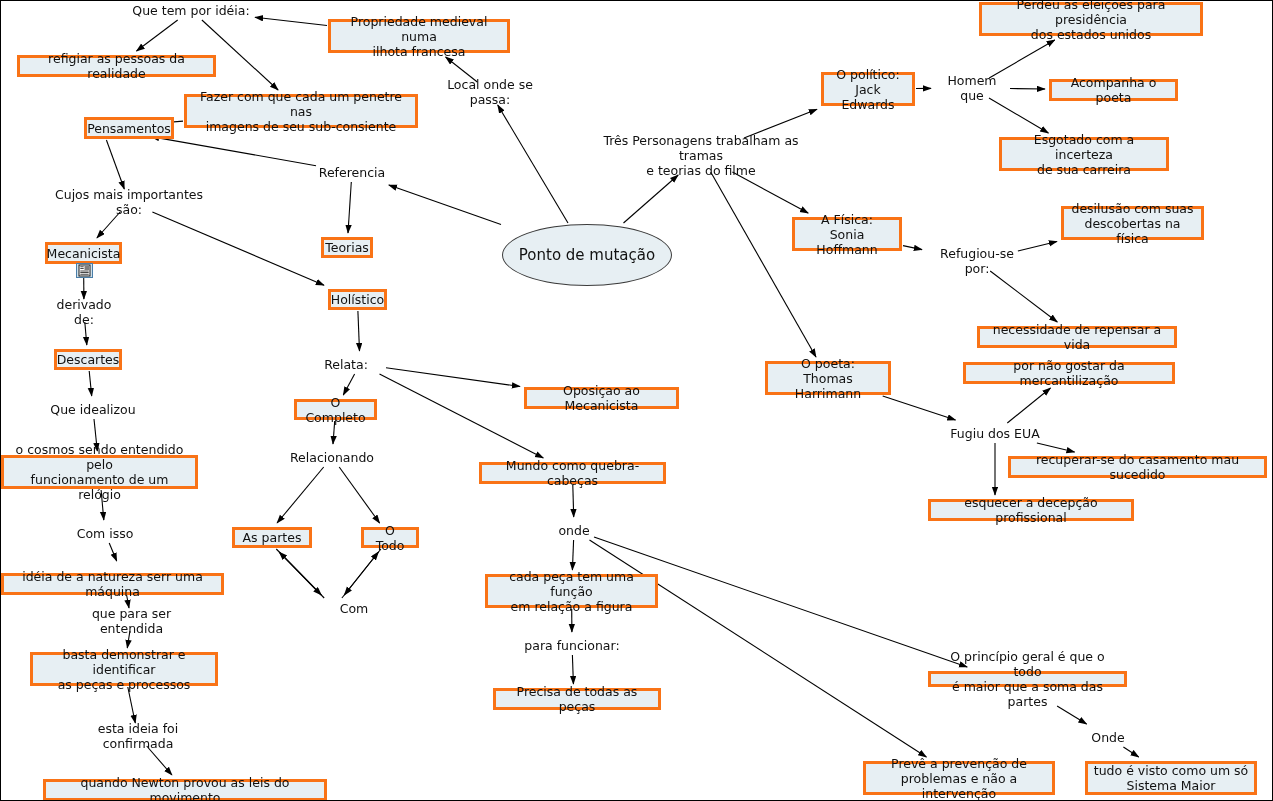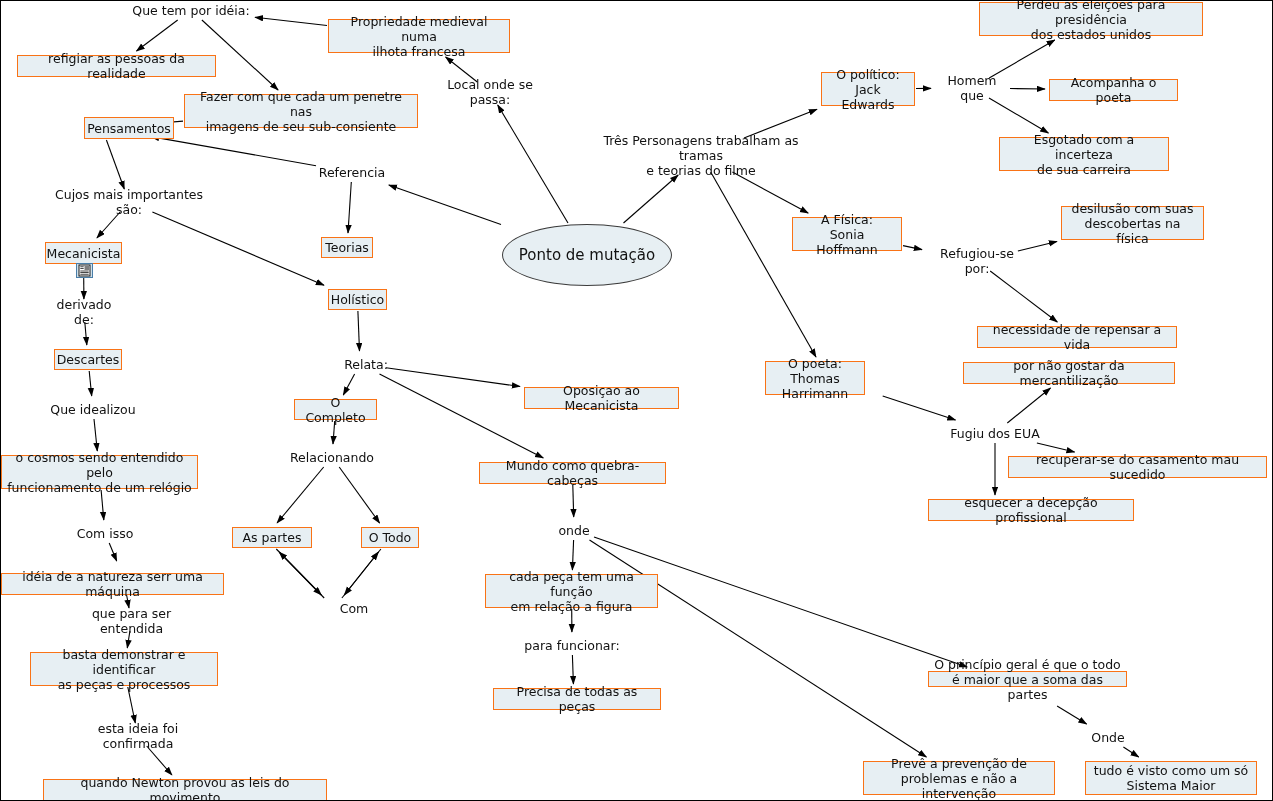--- a/index.html
+++ b/index.html
@@ -18,21 +18,21 @@
     box-sizing:border-box;
     text-align:center;
     font-size:12.5px;
     line-height:15px;
     color:#111;
     white-space:pre-line;
     display:flex;align-items:center;justify-content:center;
   }
   .box{
     background:#e7eff3;
-    border:1px solid #f97316;
+    border:3px solid #f97316;
     padding:2px 5px;
   }
   .plain{
     background:transparent;
     border:0;
     padding:0;
   }
   .oval{
     background:#e7eff3;
     border:1px solid #3b3b3b;
@@ -153,24 +153,24 @@
       <div class="node oval" style="left: 501px; top: 223px; width: 170px; height: 62px;">Ponto de mutação</div>
       <div class="node box" style="left: 791px; top: 216px; width: 110px; height: 34px;">A Física:
 Sonia Hoffmann</div>
       <div class="node plain" style="left: 925px; top: 251px; width: 102px; height: 18px;">Refugiou-se por:</div>
       <div class="node box" style="left: 1060px; top: 205px; width: 143px; height: 34px;">desilusão com suas
 descobertas na física</div>
       <div class="node plain" style="left: 44px; top: 302px; width: 78px; height: 18px;">derivado de:</div>
       <div class="node box" style="left: 327px; top: 288px; width: 59px; height: 21px;">Holístico</div>
       <div class="node box" style="left: 976px; top: 325px; width: 200px; height: 22px;">necessidade de repensar a vida</div>
       <div class="node box" style="left: 53px; top: 348px; width: 68px; height: 21px;">Descartes</div>
-      <div class="node box" style="left: 764px; top: 360px; width: 100px; height: 34px;">O poeta:
+      <div class="node box" style="left: 764px; top: 360px; width: 126px; height: 34px;">O poeta:
 Thomas Harrimann</div>
       <div class="node box" style="left: 962px; top: 361px; width: 212px; height: 22px;">por não gostar da mercantilização</div>
-      <div class="node plain" style="left: 340px; top: 354px; width: 50px; height: 18px;">Relata:</div>
+      <div class="node plain" style="left: 320px; top: 354px; width: 50px; height: 18px;">Relata:</div>
       <div class="node box" style="left: 523px; top: 386px; width: 155px; height: 22px;">Oposiçao ao Mecanicista</div>
       <div class="node plain" style="left: 48px; top: 399px; width: 88px; height: 18px;">Que idealizou</div>
       <div class="node box" style="left: 293px; top: 398px; width: 83px; height: 21px;">O Completo</div>
       <div class="node plain" style="left: 947px; top: 423px; width: 94px; height: 18px;">Fugiu dos EUA</div>
       <div class="node box" style="left: 0px; top: 454px; width: 197px; height: 34px;">o cosmos sendo entendido pelo
 funcionamento de um relógio</div>
       <div class="node plain" style="left: 288px; top: 447px; width: 86px; height: 18px;">Relacionando</div>
       <div class="node box" style="left: 1007px; top: 455px; width: 259px; height: 22px;">recuperar-se do casamento mau sucedido</div>
       <div class="node box" style="left: 478px; top: 461px; width: 187px; height: 22px;">Mundo como quebra-cabeças</div>
       <div class="node box" style="left: 891px; top: 498px; width: 206px; height: 22px; margin-left: 36px;">esquecer a decepção profissional</div>

